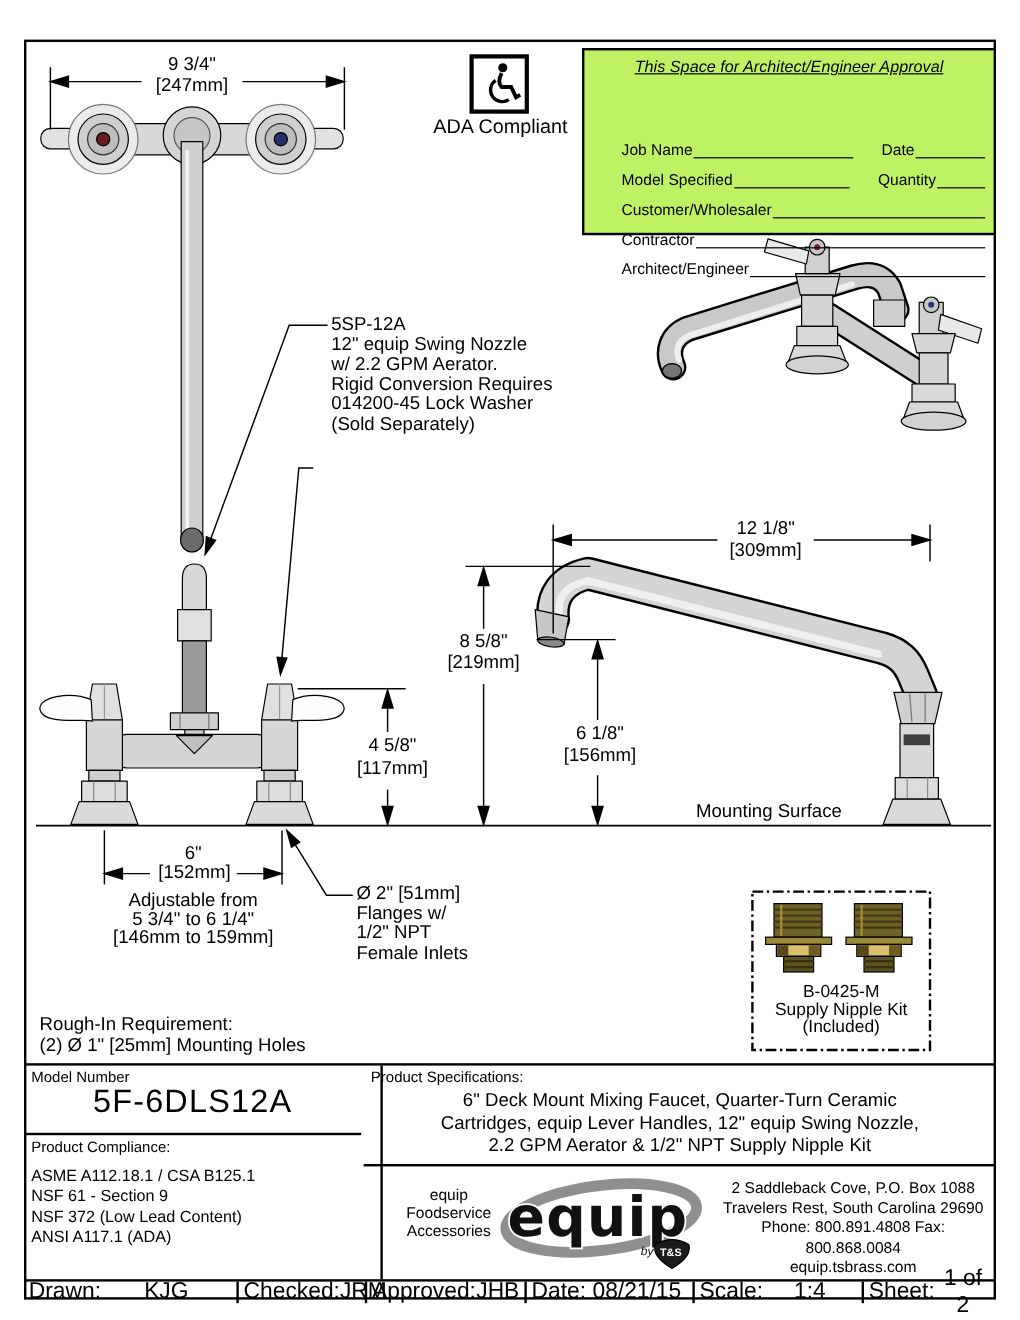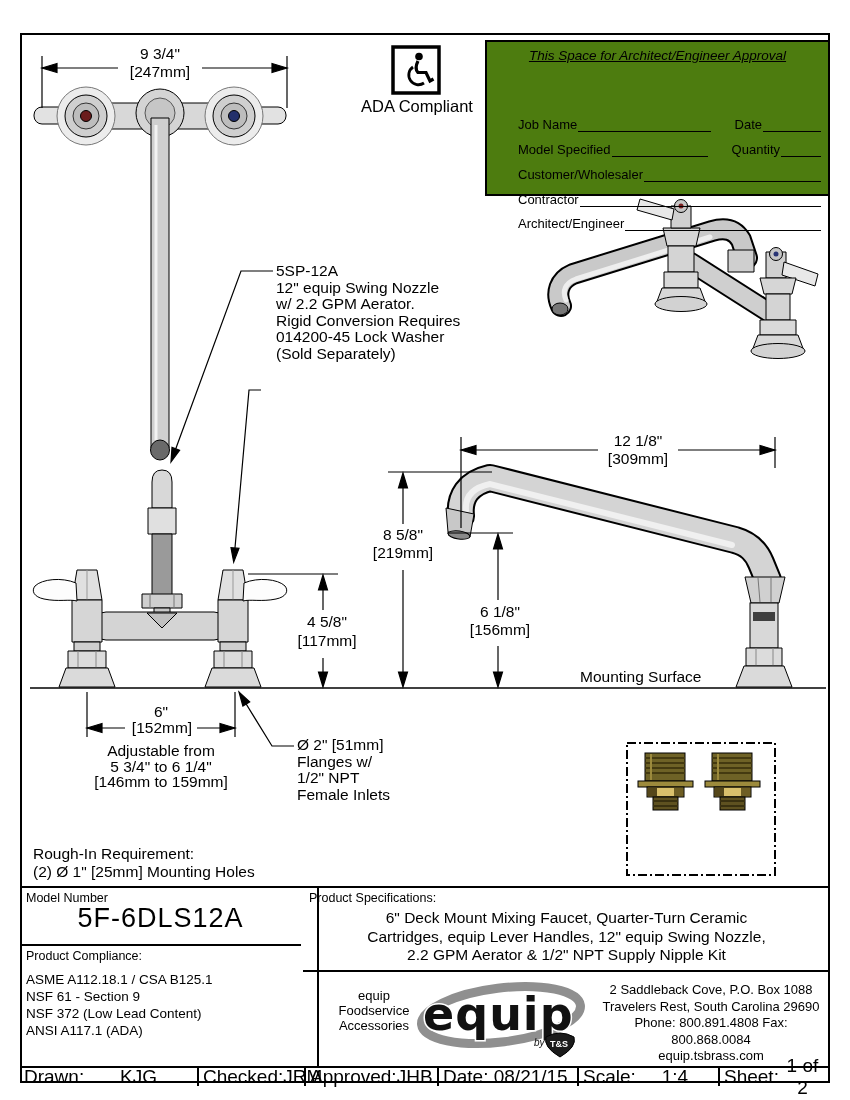--- a/index.html
+++ b/index.html
@@ -4,21 +4,21 @@
 <style>
   html,body{margin:0;padding:0;background:#fff;}
   .sheet{position:relative;width:850px;height:1100px;background:#fff;
          font-family:"Liberation Sans",sans-serif;color:#000;overflow:hidden;}
   .frame{position:absolute;left:20px;top:33px;width:806px;height:1046px;border:2px solid #000;}
   svg.layer{position:absolute;left:0;top:0;width:850px;height:1100px;}
   .t{position:absolute;font-size:15.5px;line-height:16.5px;white-space:pre;}
   .ctr{text-align:center;}
   .wbg{background:#fff;}
   
-  .appr{position:absolute;left:485px;top:40px;width:341px;height:152px;border:2px solid #000;background:#4d7c0f;font-size:13px;}
+  .appr{position:absolute;left:485px;top:40px;width:341px;height:152px;border:2px solid #000;background:#bef264;font-size:13px;}
   .appr .title{position:absolute;left:0;top:6px;width:100%;text-align:center;font-style:italic;text-decoration:underline;font-size:13.5px;}
   .appr .row{position:absolute;left:7px;right:7px;height:16px;display:flex;align-items:flex-end;}
   .appr .fill{flex:1;border-bottom:1.3px solid #000;height:14px;}
   .appr .fill.short{flex:0 0 58px;}
   .appr .fill.q{flex:0 0 40px;}
   .appr .row span{white-space:nowrap;padding-right:1px;margin-left:24px;}
   
   .ada-label{position:absolute;left:352px;top:97px;width:130px;text-align:center;font-size:16.5px;}
   
   .blk div{white-space:pre;}
@@ -268,20 +268,21 @@
   <div class="t" style="left:580px;top:669px;">Mounting Surface</div>
 
   <div class="t ctr" style="left:131px;top:704px;width:60px;">6"</div>
   <div class="t ctr wbg" style="left:127px;top:720px;width:70px;">[152mm]</div>
   <div class="t ctr blk" style="left:80px;top:743px;width:162px;line-height:15.5px;"><div>Adjustable from</div><div>5 3/4" to 6 1/4"</div><div>[146mm to 159mm]</div></div>
 
   <div class="t blk" style="left:297px;top:737px;line-height:16.5px;"><div>Ø 2" [51mm]</div><div>Flanges w/</div><div>1/2" NPT</div><div>Female Inlets</div></div>
 
   <div class="t blk" style="left:33px;top:845px;line-height:17.5px;"><div>Rough-In Requirement:</div><div>(2) Ø 1" [25mm] Mounting Holes</div></div>
 
+  <div class="t ctr blk" style="left:627px;top:820px;width:148px;font-size:14.5px;line-height:14.5px;"><div>B-0425-M</div><div>Supply Nipple Kit</div><div>(Included)</div></div>
 
   <div class="appr">
     <div class="title">This Space for Architect/Engineer Approval</div>
     <div class="row" style="top:74px;">
       <span>Job Name</span>
         <div class="fill"></div>
       <span>Date</span>
         <div class="fill short"></div>
     </div>
     <div class="row" style="top:99px;">

